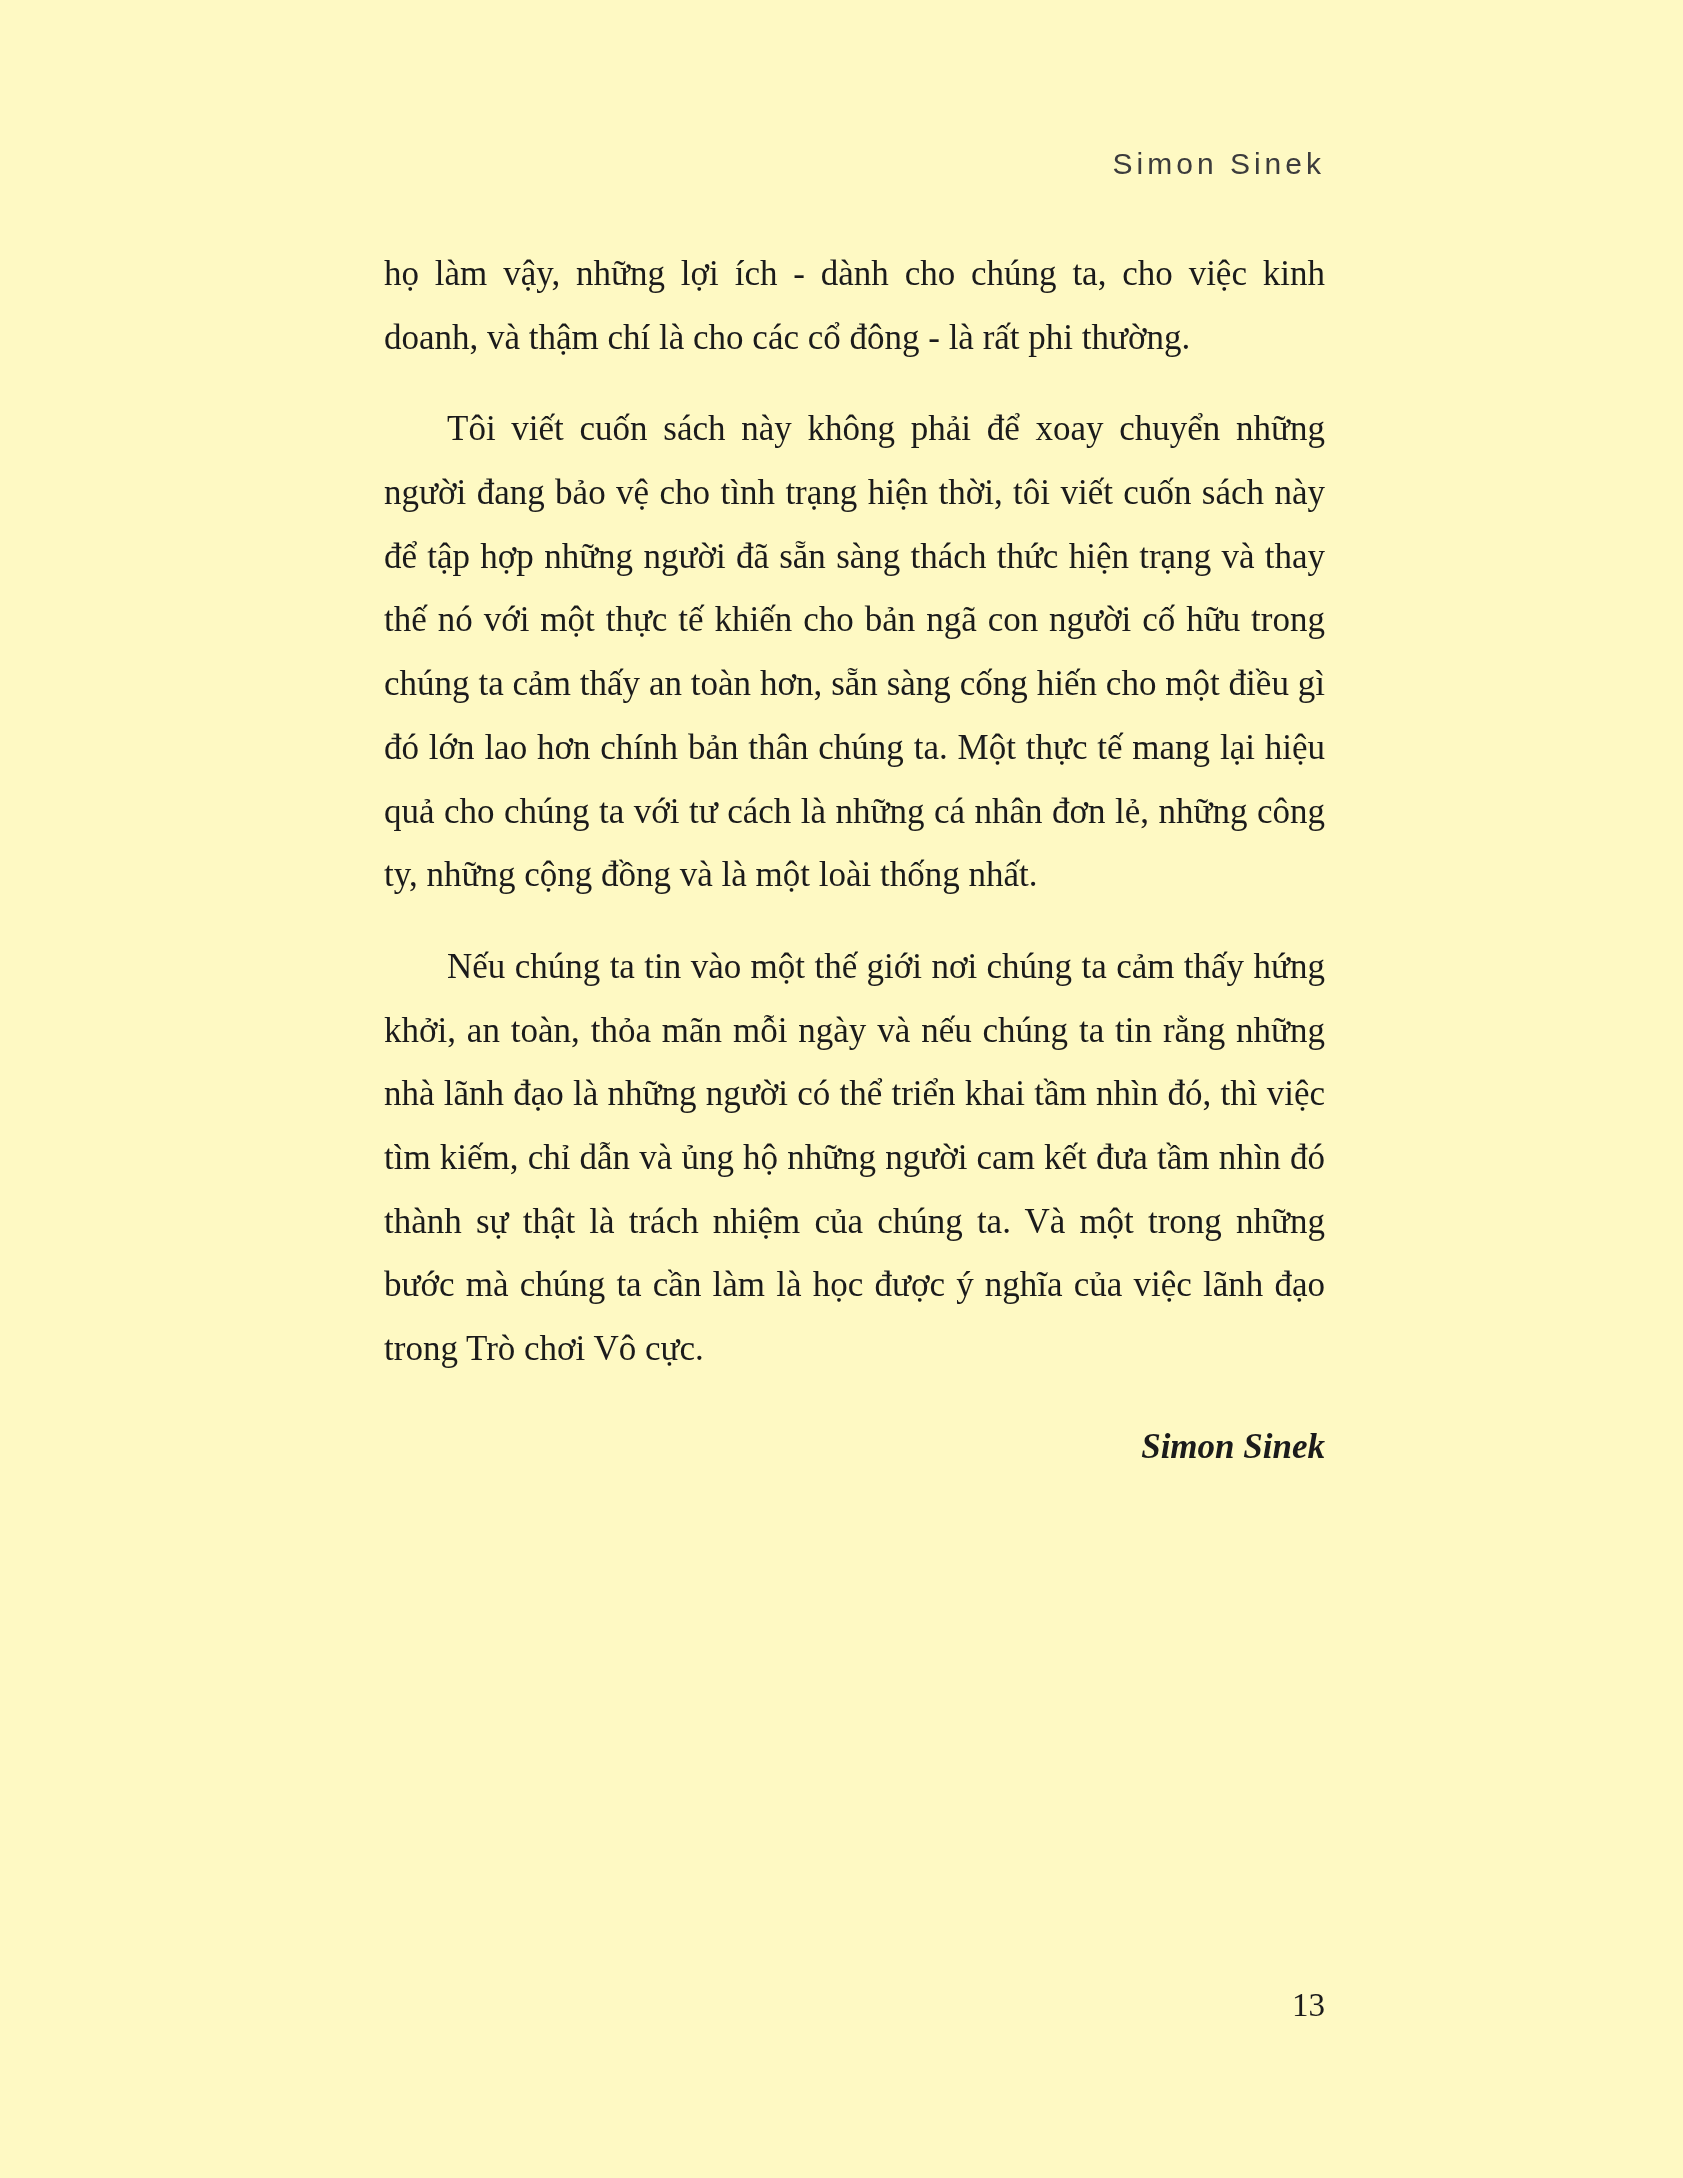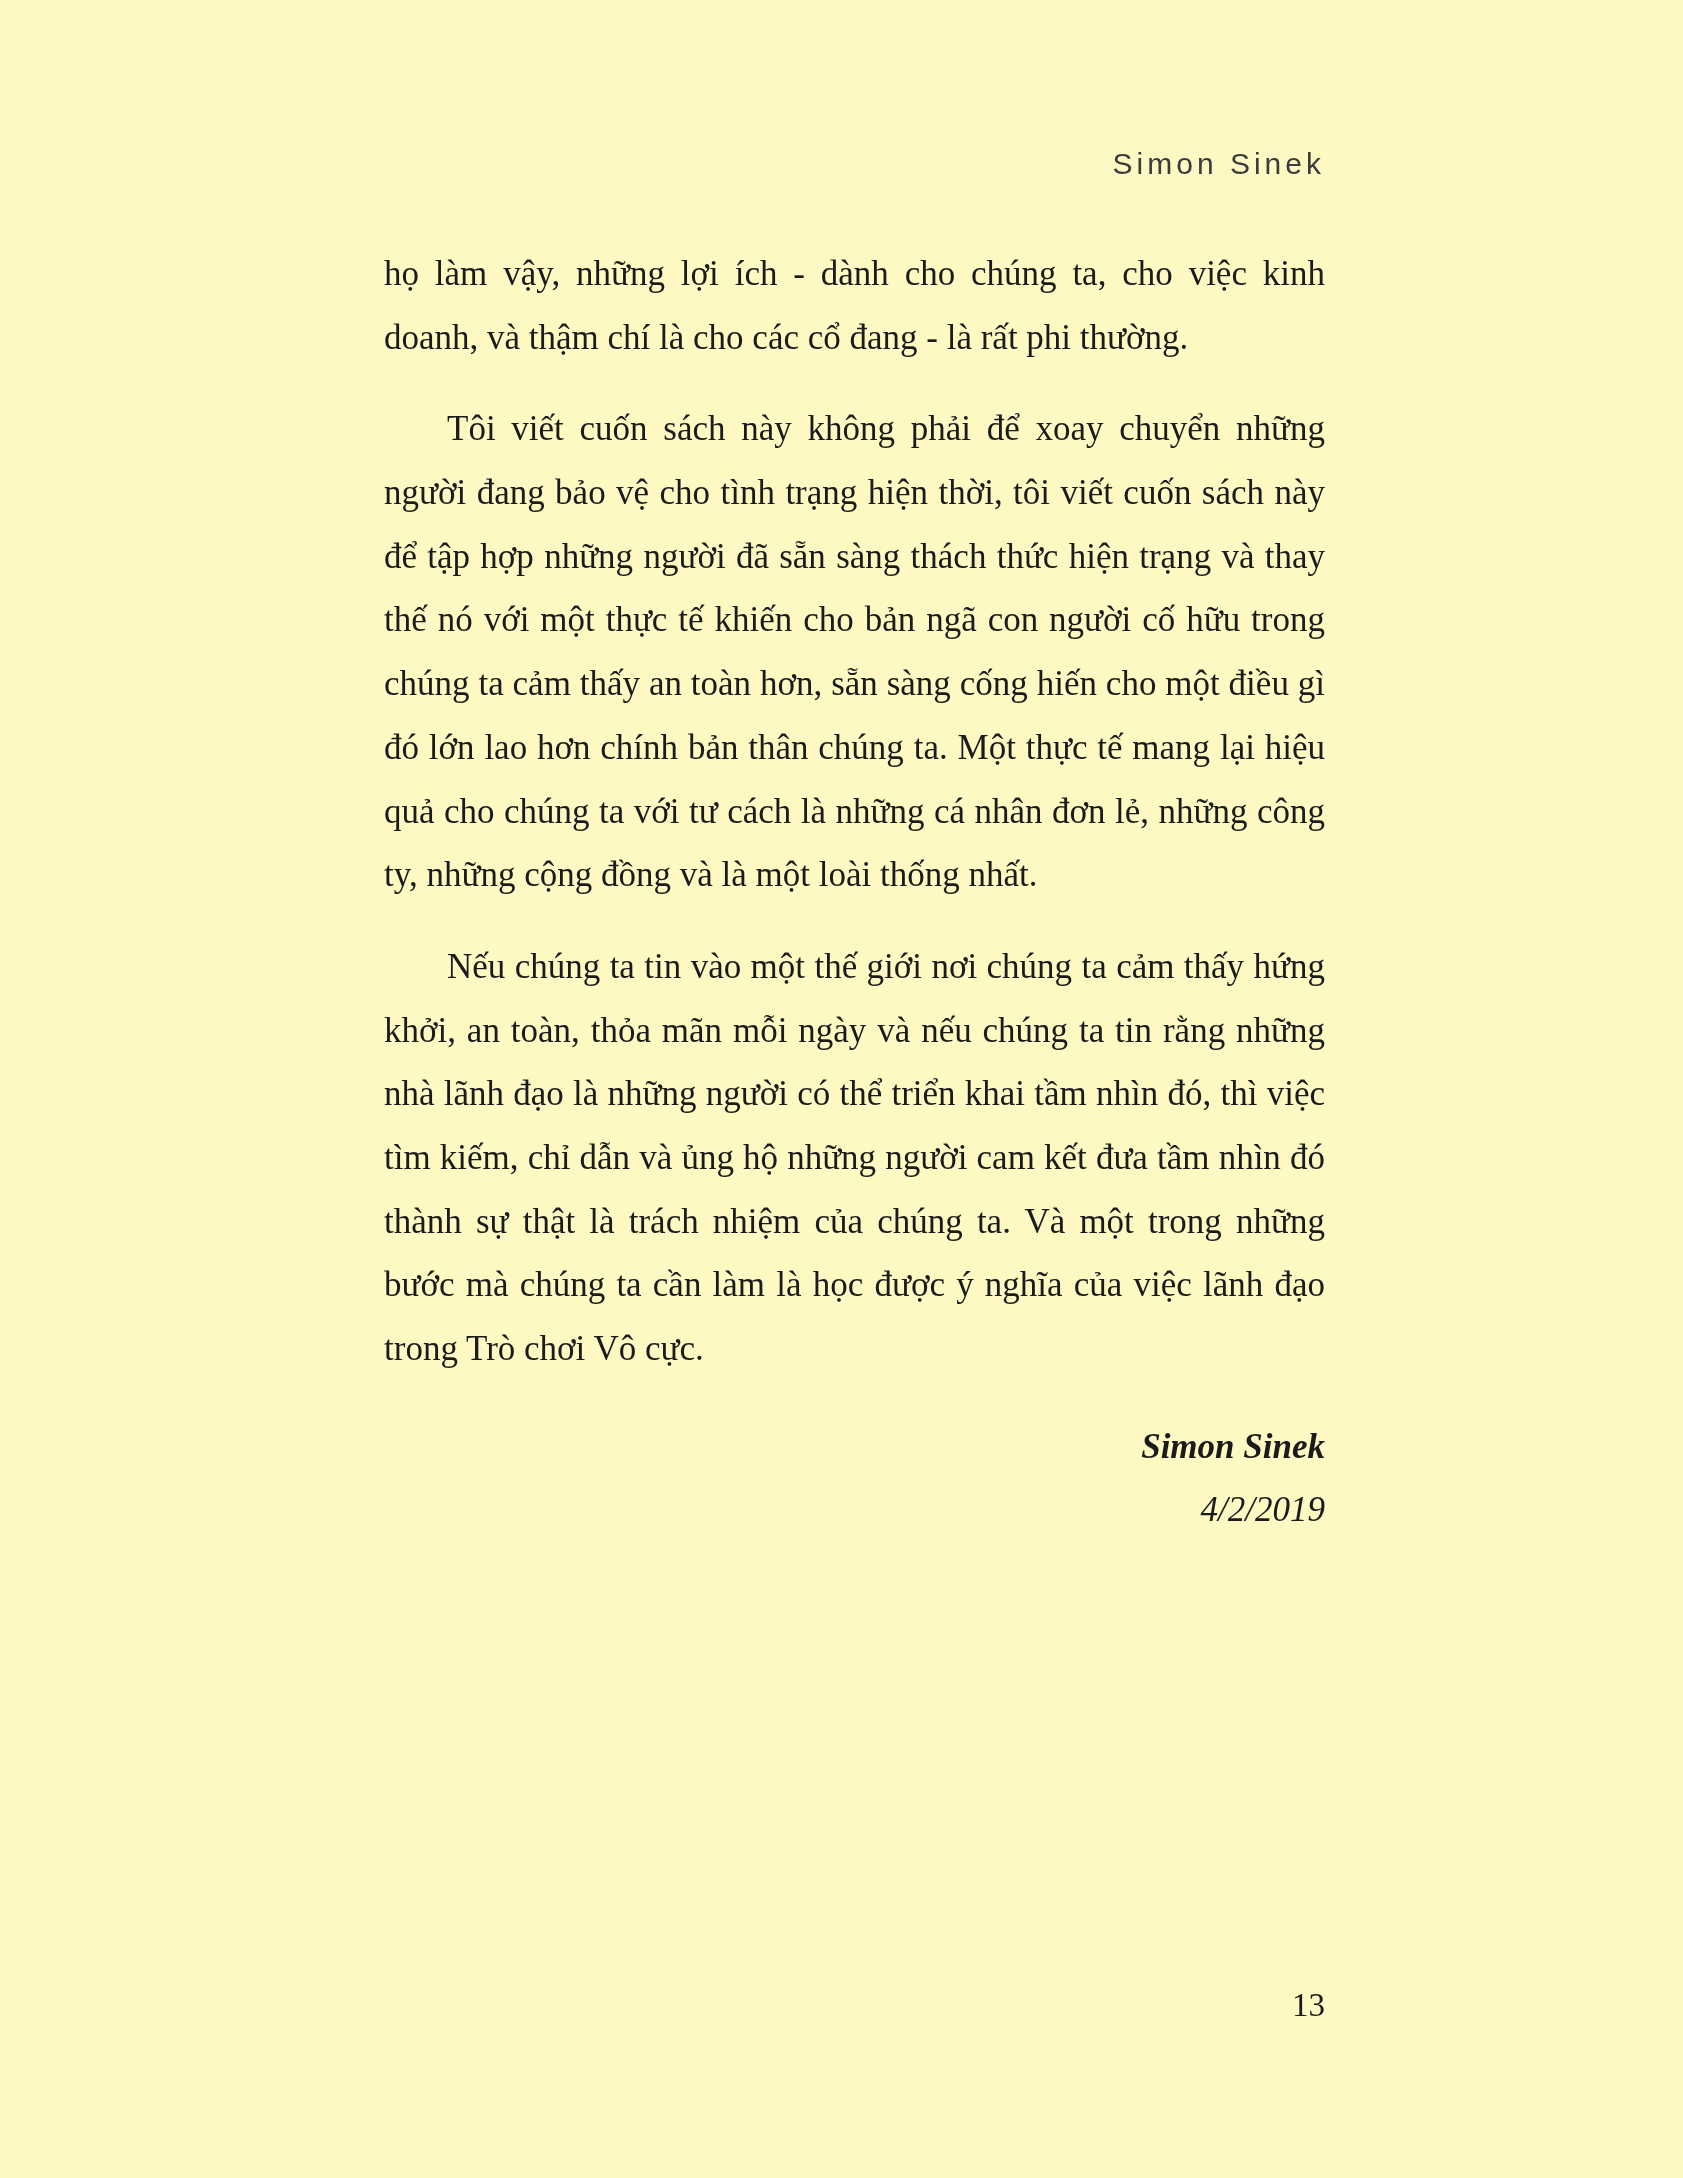--- a/index.html
+++ b/index.html
@@ -63,27 +63,26 @@
 </style>
 </head>
 <body>
 
 <div class="page">
   <div class="content">
 
     <div class="running-header">Simon Sinek</div>
 
     <div class="body-text">
-      <p>họ làm vậy, những lợi ích - dành cho chúng ta, cho việc kinh doanh, và thậm chí là cho các cổ đang - là rất phi thường.</p>
+      <p>họ làm vậy, những lợi ích - dành cho chúng ta, cho việc kinh doanh, và thậm chí là cho các cổ đông - là rất phi thường.</p>
       <p class="indent">Tôi viết cuốn sách này không phải để xoay chuyển những người đang bảo vệ cho tình trạng hiện thời, tôi viết cuốn sách này để tập hợp những người đã sẵn sàng thách thức hiện trạng và thay thế nó với một thực tế khiến cho bản ngã con người cố hữu trong chúng ta cảm thấy an toàn hơn, sẵn sàng cống hiến cho một điều gì đó lớn lao hơn chính bản thân chúng ta. Một thực tế mang lại hiệu quả cho chúng ta với tư cách là những cá nhân đơn lẻ, những công ty, những cộng đồng và là một loài thống nhất.</p>
       <p class="indent">Nếu chúng ta tin vào một thế giới nơi chúng ta cảm thấy hứng khởi, an toàn, thỏa mãn mỗi ngày và nếu chúng ta tin rằng những nhà lãnh đạo là những người có thể triển khai tầm nhìn đó, thì việc tìm kiếm, chỉ dẫn và ủng hộ những người cam kết đưa tầm nhìn đó thành sự thật là trách nhiệm của chúng ta. Và một trong những bước mà chúng ta cần làm là học được ý nghĩa của việc lãnh đạo trong Trò chơi Vô cực.</p>
     </div>
 
     <div class="signature">
       <div class="sig-name">Simon Sinek</div>
-      <div class="sig-date">4/2/2019</div>
     </div>
 
   </div>
 
   <div class="page-number">13</div>
 </div>
 
 
 </body></html>

